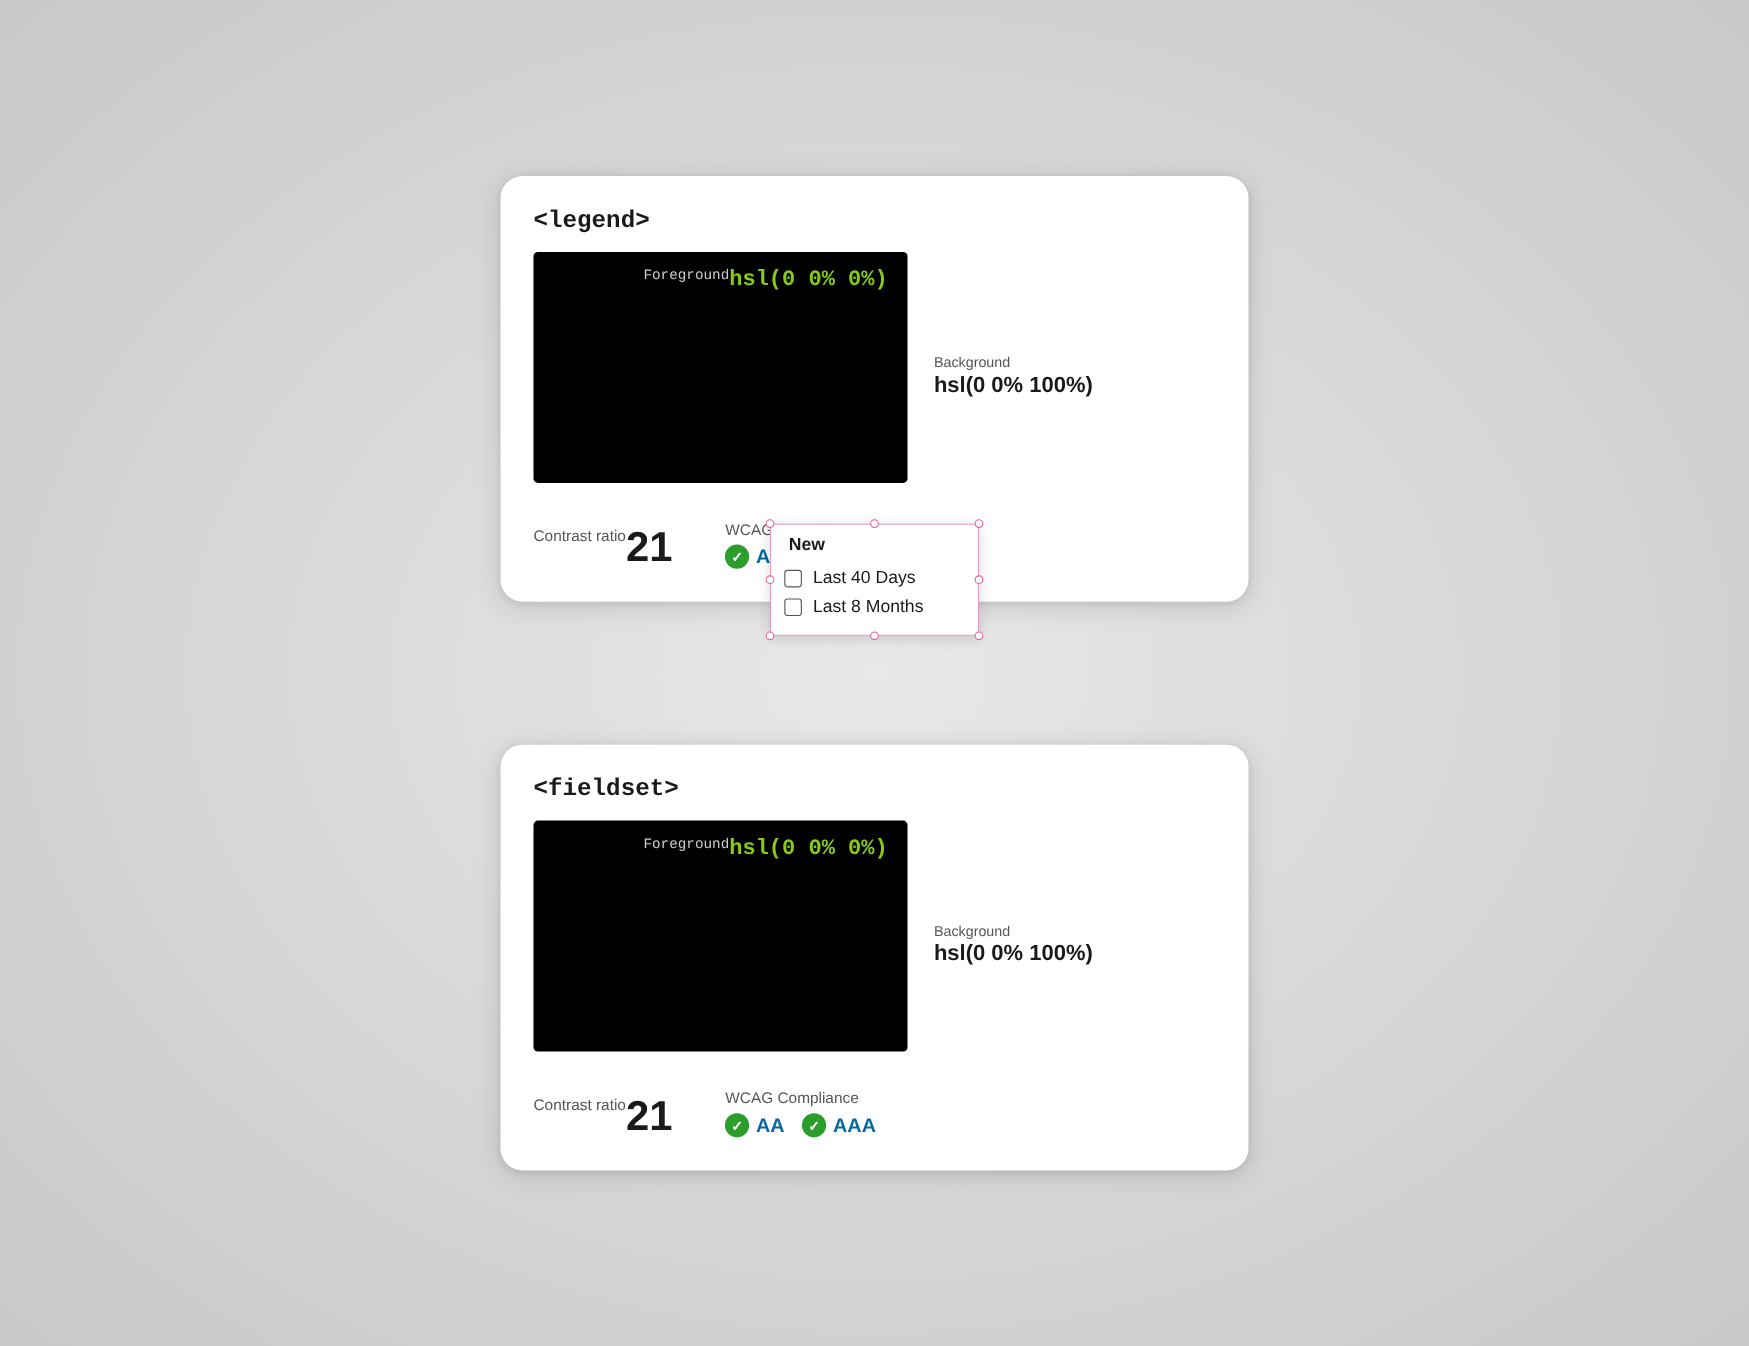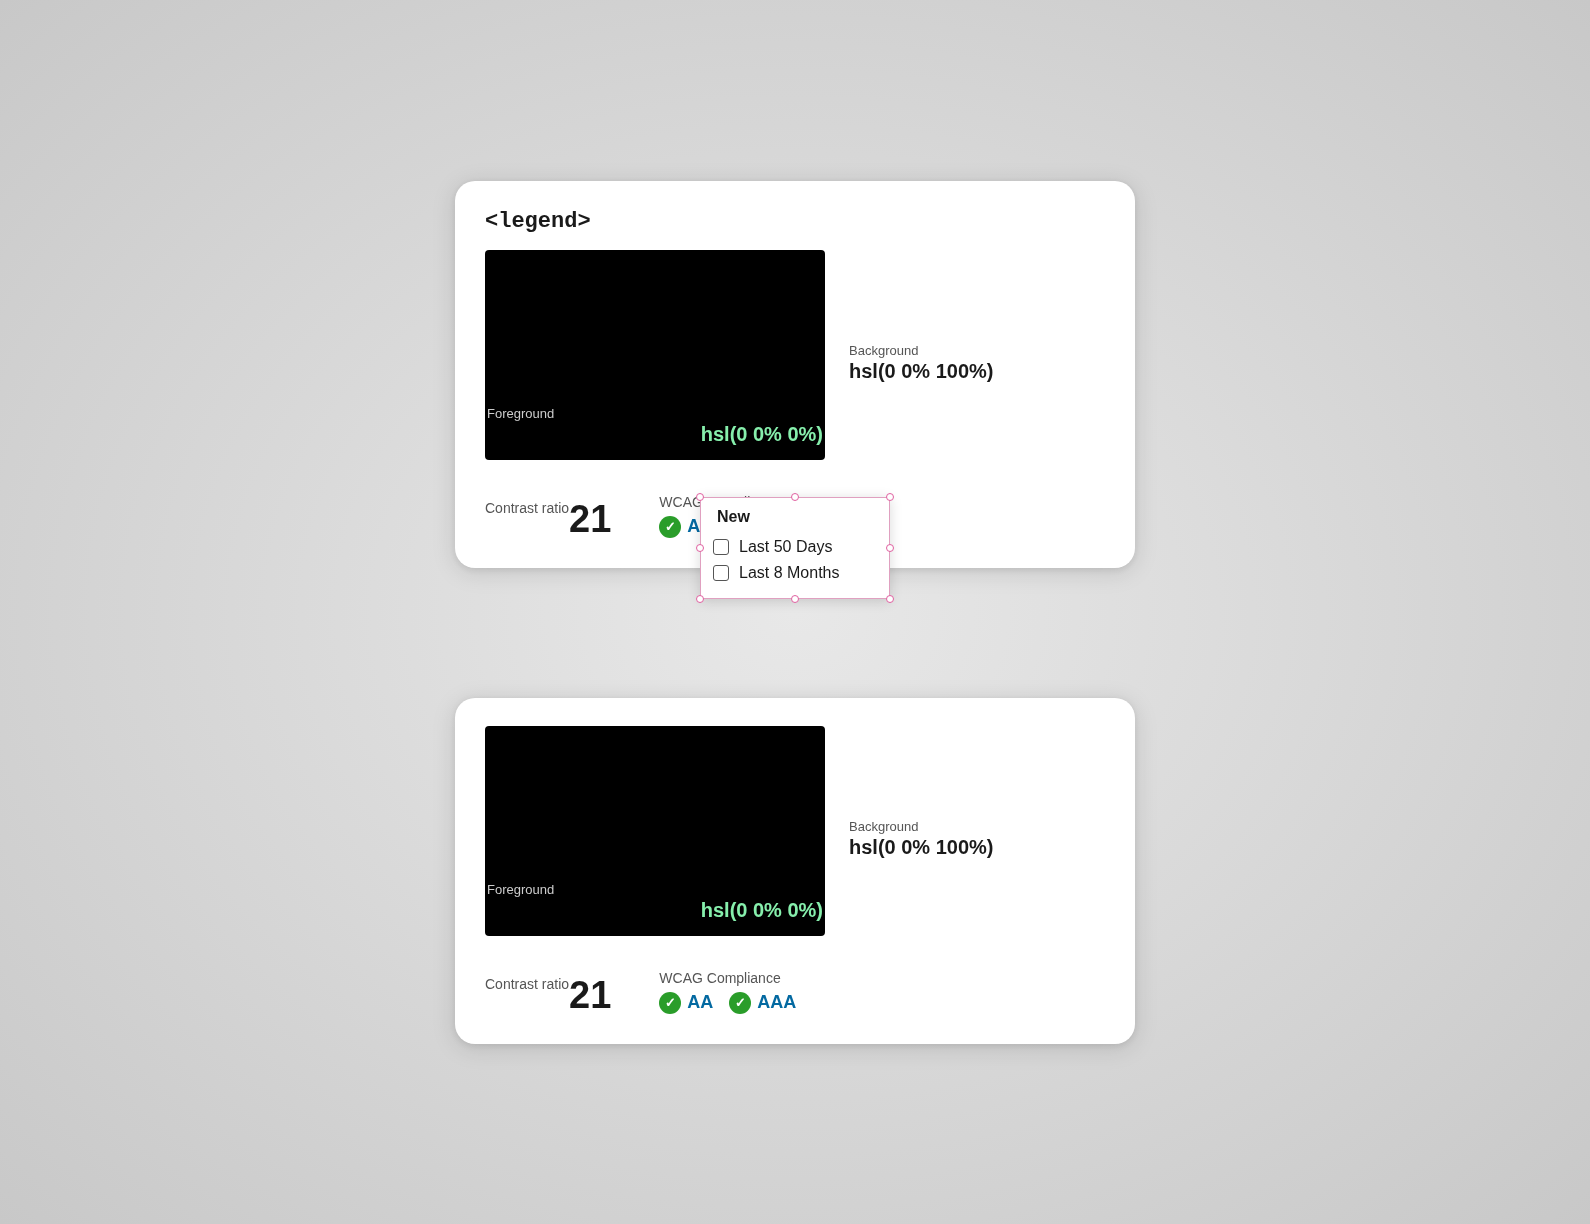--- a/index.html
+++ b/index.html
@@ -44,35 +44,36 @@
     }
 
     .preview-box {
       width: 340px;
       height: 210px;
       background: #000000;
       border-radius: 4px;
       position: relative;
       margin-bottom: 16px;
       display: flex;
-      flex-direction: column;
+      flex-direction: row;
       justify-content: flex-end;
-      padding: 14px 2px;
+      padding: 14px 18px;
+      font-family: Liberation Mono, monospace;
     }
 
     .preview-label {
       font-size: 13px;
       color: #cccccc;
       margin-bottom: 2px;
     }
 
     .preview-value {
       font-size: 20px;
       font-weight: 600;
-      color: #86efac;
+      color: #84cc16;
       text-align: right;
     }
 
     .card-info-row {
       display: flex;
       flex-direction: row;
       gap: 0;
     }
 
     .card-info-left {
@@ -281,32 +282,33 @@
       <span class="selection-handle" style="top:-5px; right:-5px;"></span>
       <span class="selection-handle" style="top:50%; left:-5px; transform:translateY(-50%);"></span>
       <span class="selection-handle" style="top:50%; right:-5px; transform:translateY(-50%);"></span>
       <span class="selection-handle" style="bottom:-5px; left:-5px;"></span>
       <span class="selection-handle" style="bottom:-5px; left:50%; transform:translateX(-50%);"></span>
       <span class="selection-handle" style="bottom:-5px; right:-5px;"></span>
 
       <div class="dropdown-header">New</div>
       <div class="dropdown-item">
         <div class="dropdown-checkbox"></div>
-        <span>Last 50 Days</span>
+        <span>Last 40 Days</span>
       </div>
       <div class="dropdown-item">
         <div class="dropdown-checkbox"></div>
         <span>Last 8 Months</span>
       </div>
     </div>
   </div>
 
   <div class="spacer"></div>
 
   <div class="card">
+    <div class="card-title">&lt;fieldset&gt;</div>
     <div class="card-info-row">
       <div class="card-info-left">
         <div class="preview-box">
           <span class="preview-label">Foreground</span>
           <span class="preview-value">hsl(0 0% 0%)</span>
         </div>
       </div>
       <div class="card-info-right">
         <span class="bg-label">Background</span>
         <span class="bg-value">hsl(0 0% 100%)</span>

